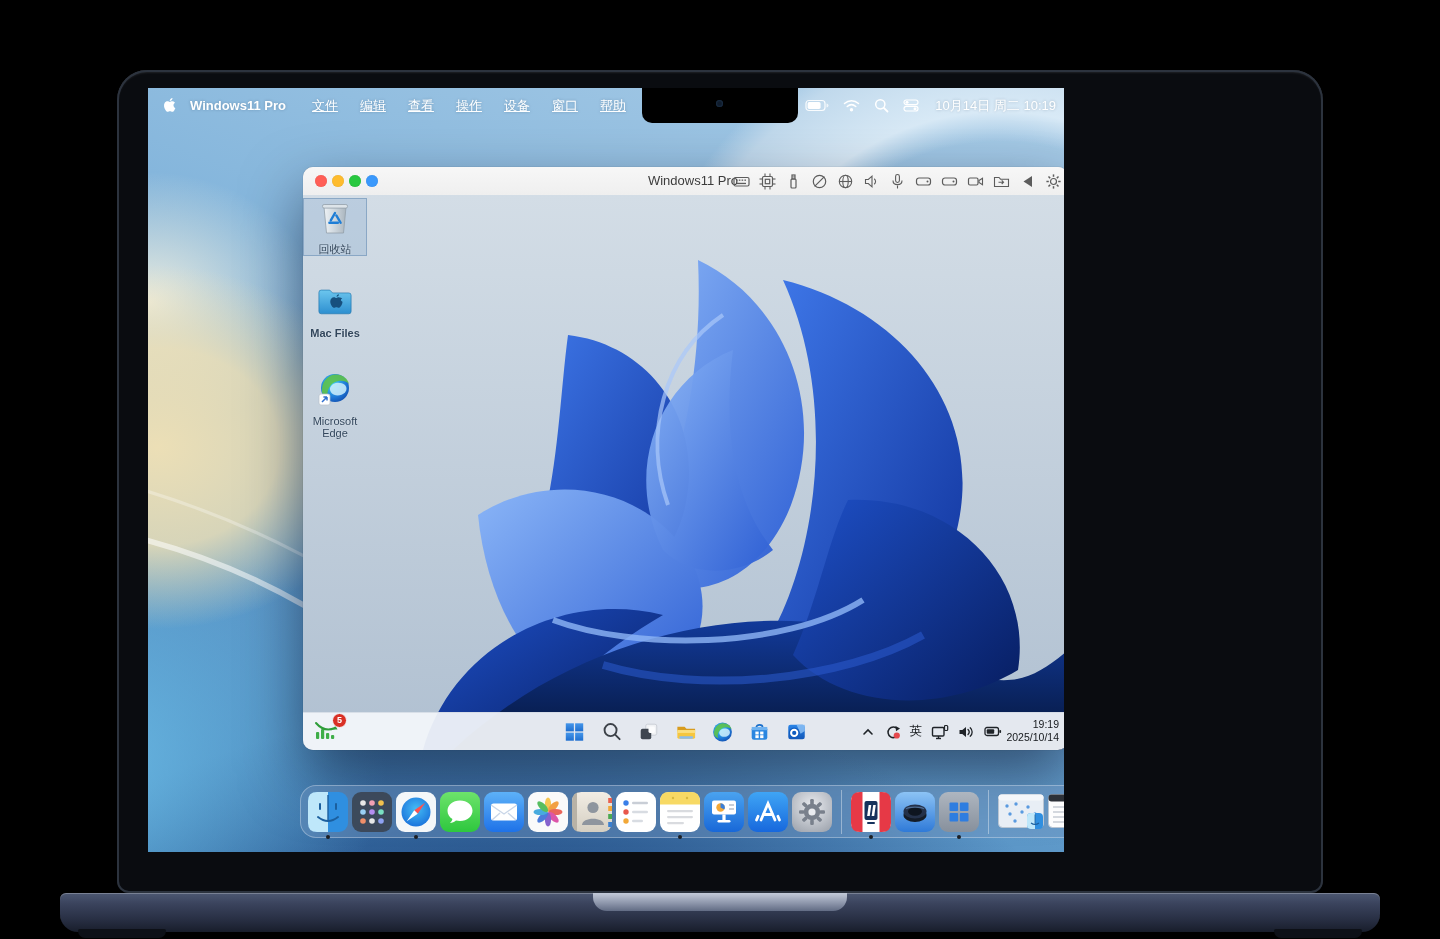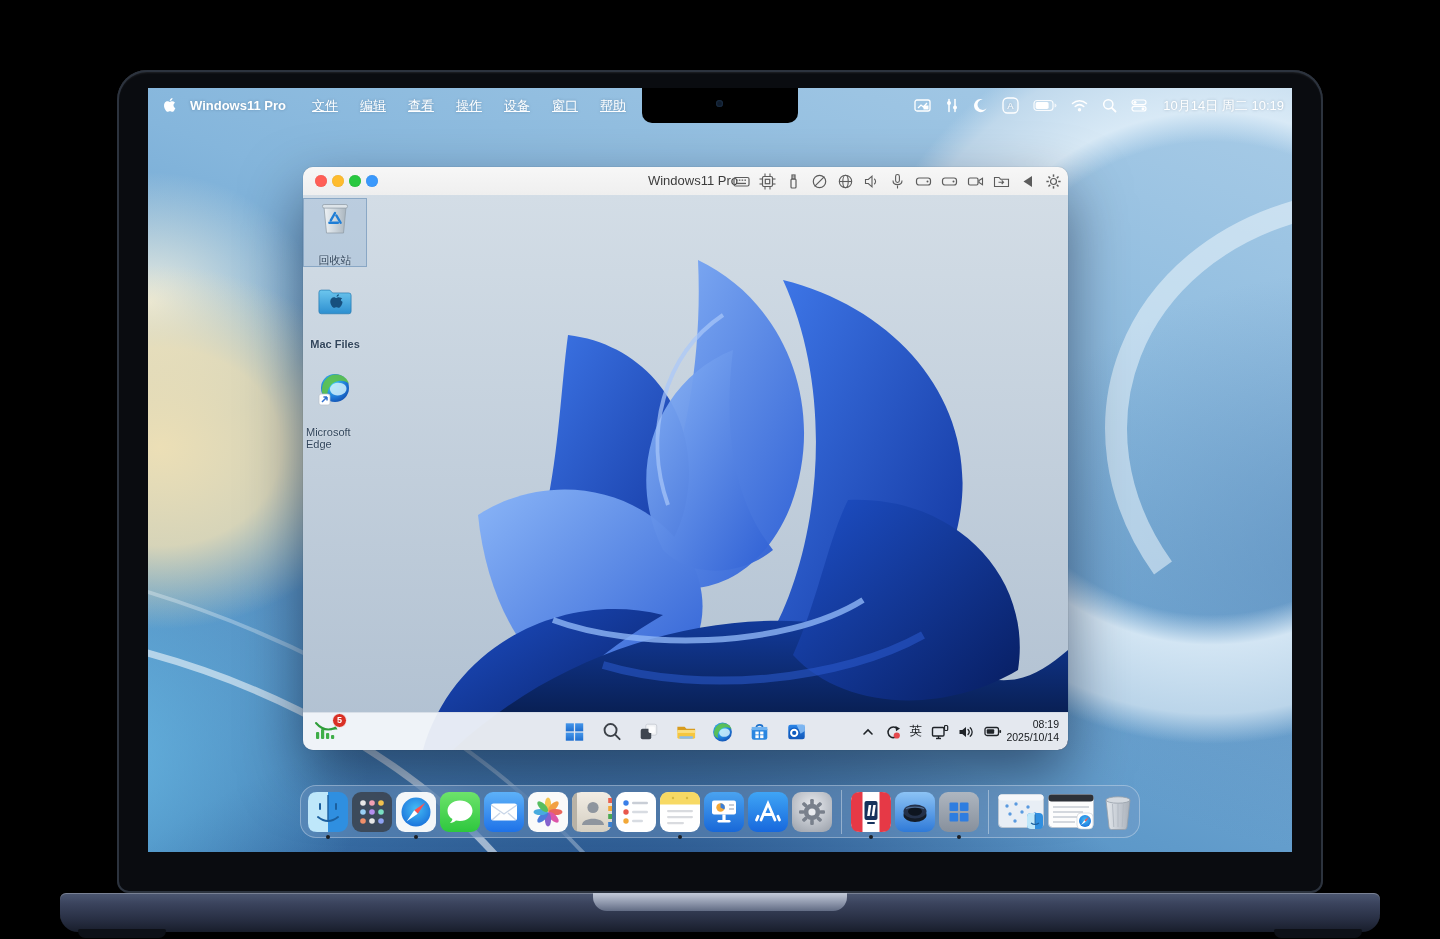--- a/index.html
+++ b/index.html
@@ -2,21 +2,21 @@
 <html><head>
 <meta charset="utf-8">
 <style>
   html,body{margin:0;padding:0;background:#000;width:1440px;height:939px;overflow:hidden;
     font-family:"Liberation Sans","DejaVu Sans",sans-serif;-webkit-font-smoothing:antialiased;}
   .stage{position:absolute;left:0;top:0;width:1440px;height:939px;}
 
   
   .shell{position:absolute;left:117px;top:70px;width:1206px;height:823px;background:#0a0c10;
     border-radius:30px 30px 12px 12px;box-shadow:inset 0 0 0 2px #2c333e, inset 0 2px 3px rgba(255,255,255,.18);}
-  .screen{position:absolute;left:148px;top:88px;width:1144px;height:764px;overflow:hidden;background:#0c4a6e;}
+  .screen{position:absolute;left:148px;top:88px;width:916px;height:764px;overflow:hidden;background:#0c4a6e;}
   .notch{position:absolute;left:494px;top:0;width:156px;height:35px;background:#000;border-radius:0 0 10px 10px;z-index:60;}
   .cam{position:absolute;left:74px;top:12px;width:7px;height:7px;border-radius:50%;background:#101c2c;box-shadow:inset 0 0 2px #2a4a6a;}
   .base{position:absolute;left:60px;top:893px;width:1320px;height:39px;
     background:linear-gradient(180deg,#4d5872 0%,#3b445e 26%,#272e42 70%,#181d2b 100%);
     border-radius:6px 6px 18px 18px;box-shadow:inset 0 1px 0 rgba(255,255,255,.25);}
   .lip{position:absolute;left:533px;top:0;width:254px;height:18px;border-radius:0 0 14px 14px;
     background:linear-gradient(180deg,#c3cad9 0%,#8e97ac 55%,#626c84 100%);}
   .foot{position:absolute;top:929px;width:88px;height:9px;background:#0d1017;border-radius:2px 2px 8px 8px;}
   .foot.l{left:78px}.foot.r{left:1274px}
 
@@ -54,21 +54,21 @@
   .tl.c4{left:63px;background:#3b99fc;box-shadow:inset 0 0 1px #2d7fd6;}
   .vm-title{position:absolute;right:330px;top:0;height:28px;line-height:28px;font-size:13px;color:#3c3c3c;font-weight:500;}
   .vm-tools{position:absolute;right:6px;top:0;height:28px;display:flex;align-items:center;gap:9px;}
   .vm-tools .ti{display:flex;align-items:center;justify-content:center;width:17px;height:17px;}
 
   .vmdesk{position:absolute;left:0;top:28px;width:765px;height:555px;border-radius:0 0 10px 10px;overflow:hidden;}
   .bloom{position:absolute;inset:0;}
 
   
   .dicon{position:absolute;width:62px;display:flex;flex-direction:column;align-items:center;cursor:default;z-index:5;}
-  .dicon .dlabel{margin-top:19px;font-size:11px;line-height:12px;color:#32465c;text-align:left;text-shadow:0 0 2px rgba(255,255,255,.6);}
+  .dicon .dlabel{margin-top:8px;font-size:11px;line-height:12px;color:#32465c;text-align:center;text-shadow:0 0 2px rgba(255,255,255,.6);}
   .dicon.sel{background:rgba(125,165,205,.28);outline:1px solid rgba(100,140,180,.65);}
   .dicon .dimg{width:36px;height:36px;display:flex;align-items:center;justify-content:center;}
 
   
   .taskbar{position:absolute;left:0;bottom:0;width:100%;height:37px;background:rgba(242,245,250,.94);
     border-top:1px solid rgba(210,218,228,.8);border-radius:0 0 10px 10px;z-index:10;}
   .tb-left{position:absolute;left:10px;top:4px;width:30px;height:30px;}
   .badge{position:absolute;right:-4px;top:-4px;min-width:13px;height:13px;border-radius:8px;background:#d93025;
     color:#fff;font-size:9px;font-weight:bold;line-height:13px;text-align:center;border:1.5px solid #f4f6fa;}
   .tb-center{position:absolute;left:50%;top:0;height:37px;transform:translateX(-50%);display:flex;align-items:center;gap:12px;}
@@ -537,21 +537,21 @@
             <span class="tri">
                 <svg width="18" height="13" viewBox="0 0 18 13">
                   <rect x="1" y="2.5" width="13.5" height="8" rx="2" fill="none" stroke="#1f2328" stroke-width="1.3"></rect>
                   <rect x="2.7" y="4.2" width="7.5" height="4.6" rx="1" fill="#1f2328"></rect>
                   <rect x="15.3" y="5" width="1.8" height="3" rx=".8" fill="#1f2328"></rect>
                 </svg>
               </span>
           </div>
 
           <div class="tb-clock">
-            <div>08:19</div>
+            <div>19:19</div>
             <div>2025/10/14</div>
           </div>
         </div>
       </div>
     </div>
 
     <div class="dock">
       <div class="dk">
         <svg viewBox="0 0 40 40">
             <rect width="40" height="40" rx="9" fill="#2f8fe0"></rect>

